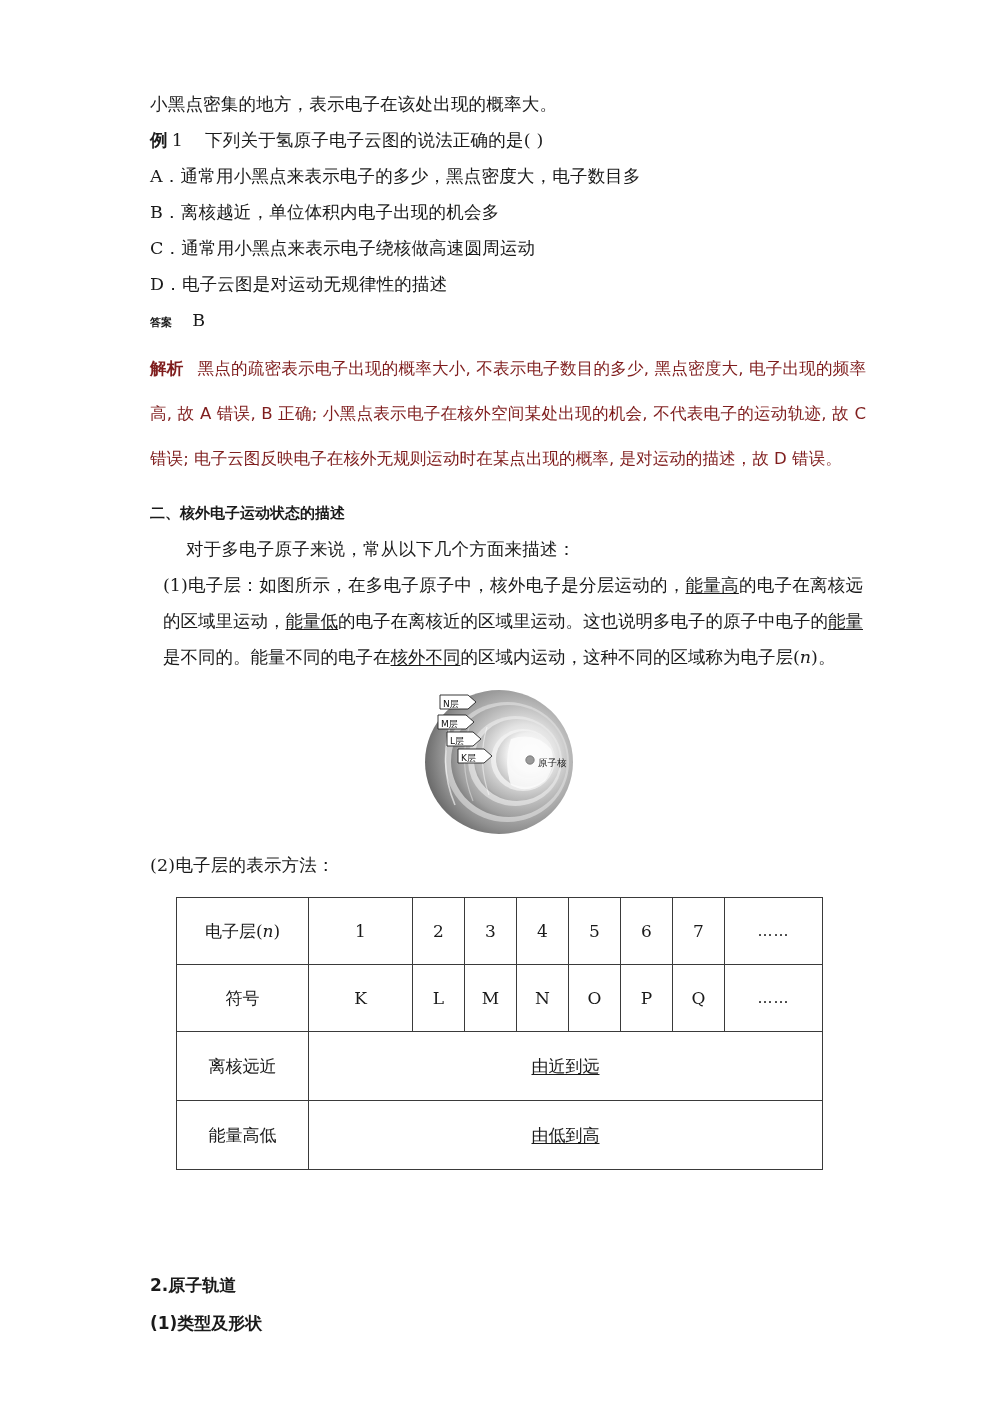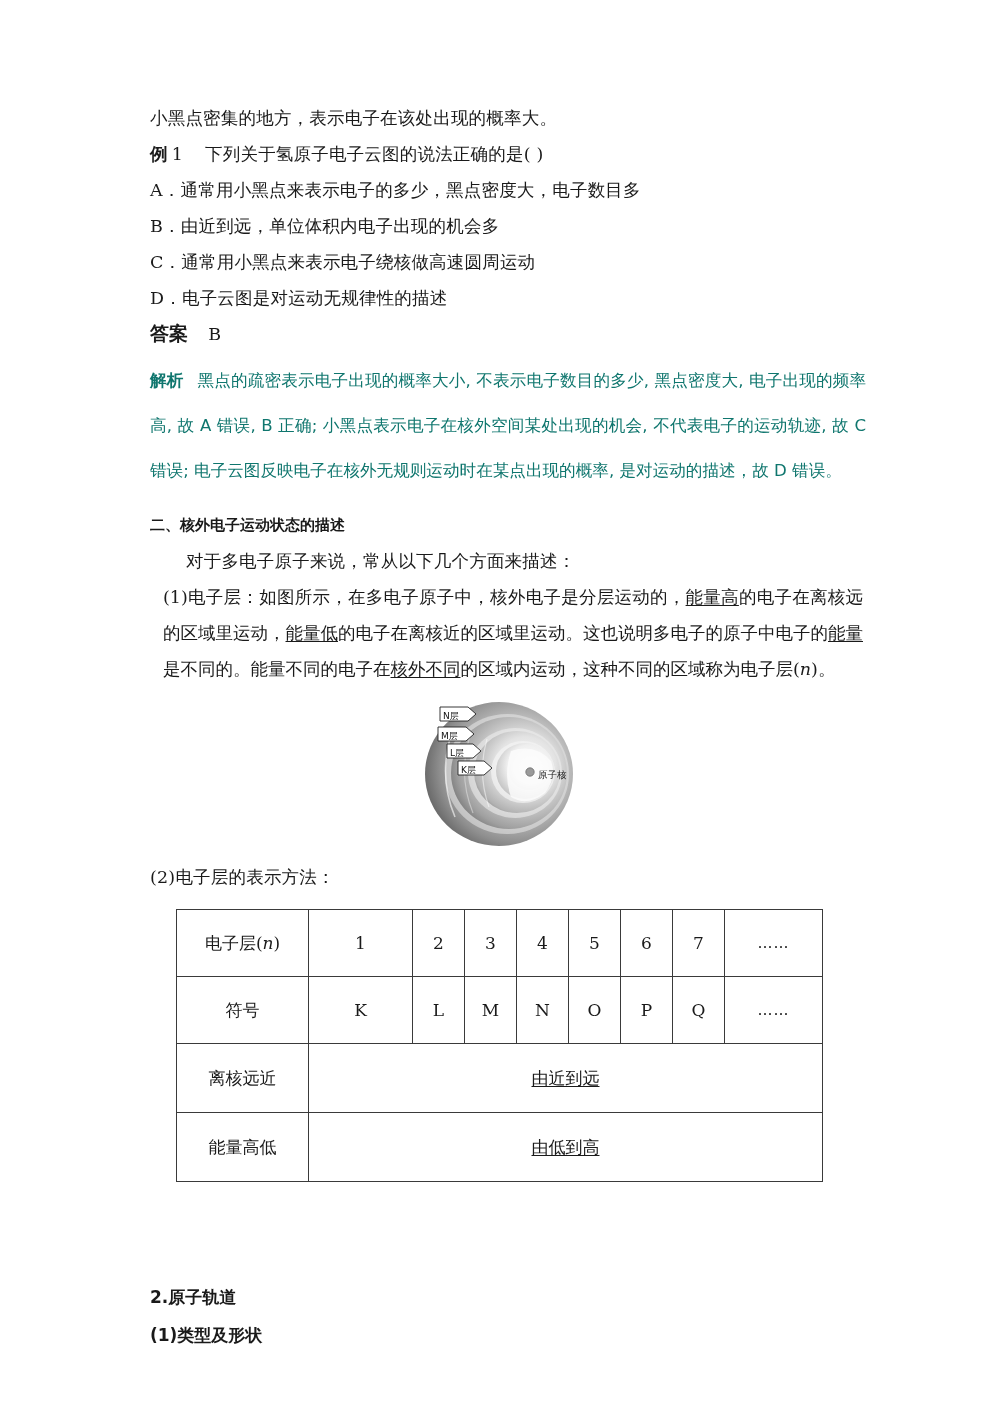--- a/index.html
+++ b/index.html
@@ -17,50 +17,50 @@
   }
   .page {
     position: absolute;
     left: 0; top: 0;
     width: 1000px;
     height: 1414px;
   }
   .content {
     position: absolute;
     left: 150px;
-    top: 100px;
+    top: 86px;
     width: 714px;
   }
 
   
   .line {
     font-size: 17.5px;
     line-height: 36px;
     letter-spacing: 0.2px;
     white-space: nowrap;
   }
 
   .bold { font-weight: bold; }
   .ital { font-style: italic; }
   .u { text-decoration: underline; text-underline-offset: 2px; }
 
   
   .sans {
     font-family: Liberation Sans, sans-serif;
-    font-size: 19px;
+    font-size: 11px;
     letter-spacing: 0.1px;
   }
   .explain {
     width: 716px;
     line-height: 45px;
     font-family: "DejaVu Sans", "Liberation Sans", sans-serif;
     font-size: 16.6px;
     text-align: justify;
     text-justify: inter-character;
-    color: #0f766e;
+    color: #7f1d1d;
   }
   .explain .lbl { font-weight: bold; margin-right: 14px; }
 
   .secheading {
     font-family: "DejaVu Sans", "Liberation Sans", sans-serif;
     font-weight: bold;
     font-size: 15px;
     line-height: 36px;
   }
   .subheading {
@@ -127,21 +127,21 @@
 <div class="page">
   <div class="content">
 
     <div class="line">小黑点密集的地方，表示电子在该处出现的概率大。</div>
 
     <div class="line">
       <span class="bold">例</span><span style="margin-left:4px">1</span><span style="margin-left:22px">下列关于氢原子电子云图的说法正确的是(        )</span>
     </div>
 
     <div class="line">A．通常用小黑点来表示电子的多少，黑点密度大，电子数目多</div>
-    <div class="line">B．由近到远，单位体积内电子出现的机会多</div>
+    <div class="line">B．离核越近，单位体积内电子出现的机会多</div>
     <div class="line">C．通常用小黑点来表示电子绕核做高速圆周运动</div>
     <div class="line">D．电子云图是对运动无规律性的描述</div>
 
     <div class="line">
       <span class="bold sans">答案</span><span style="margin-left:20px">B</span>
     </div>
 
     <div class="gap-sm"></div>
 
     <div class="explain">

